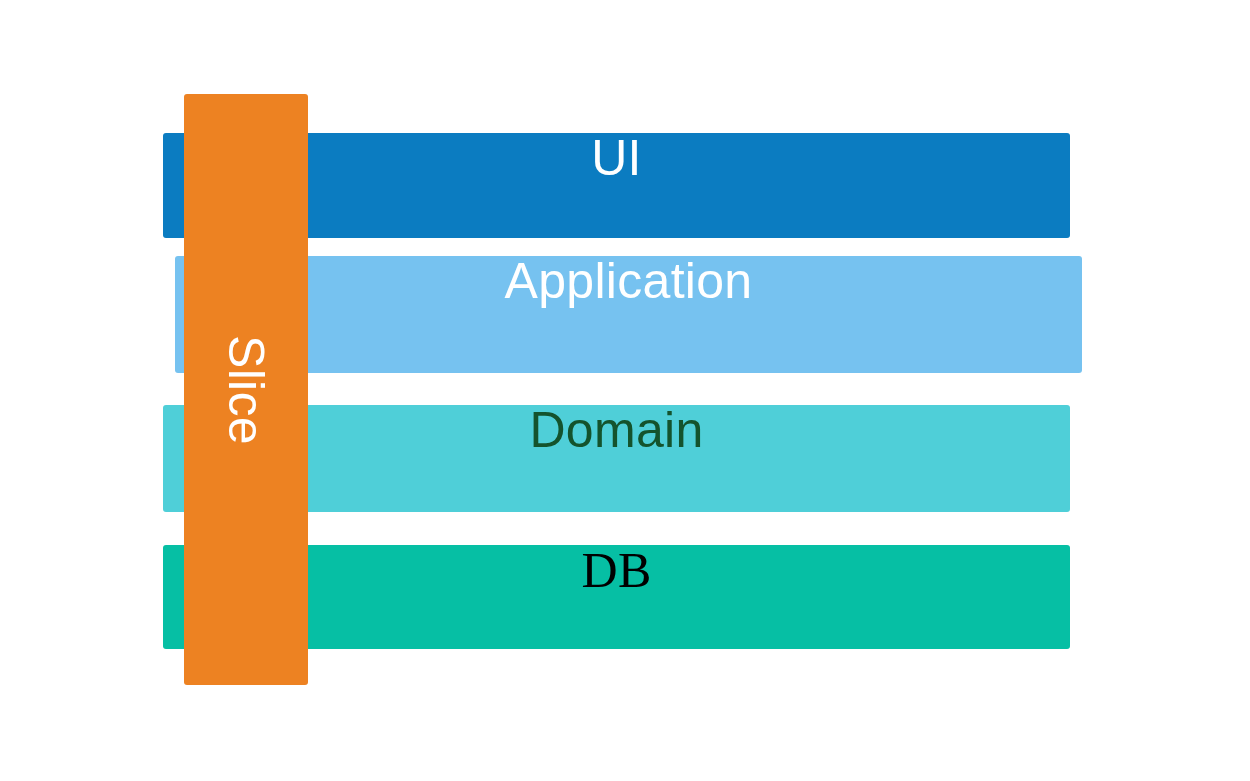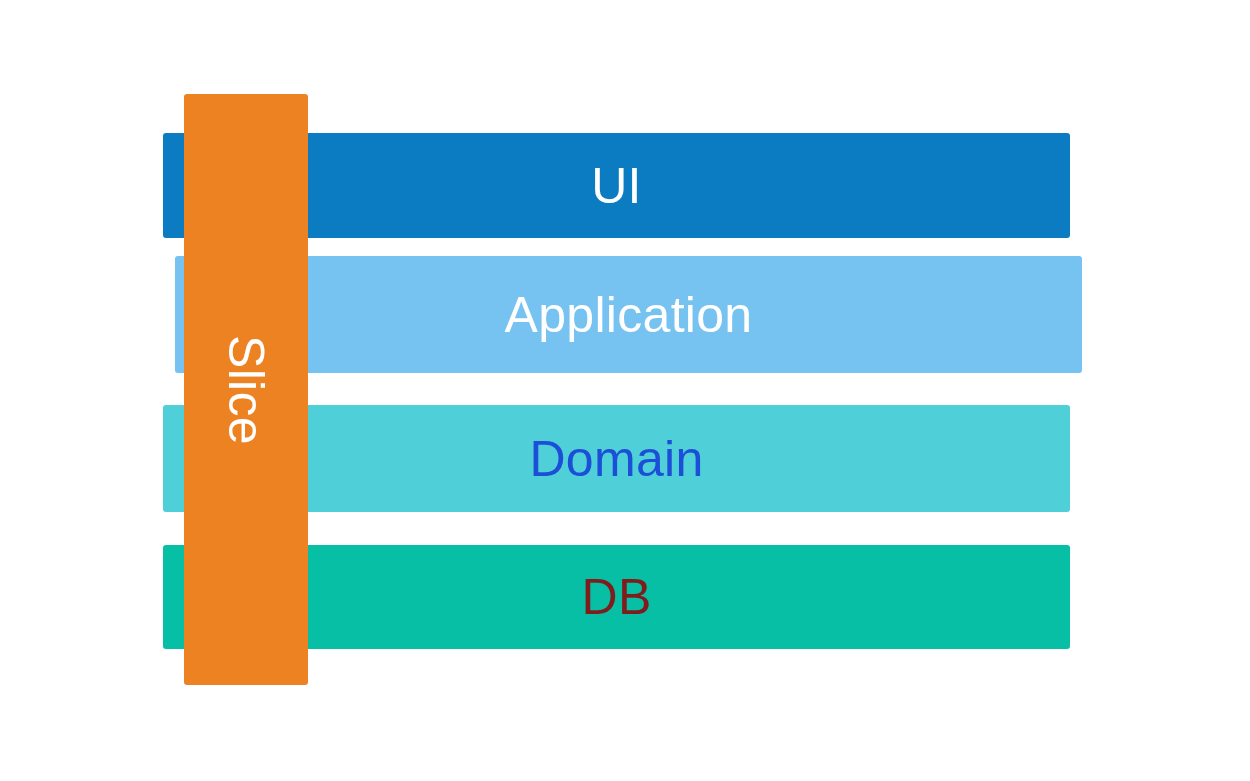--- a/index.html
+++ b/index.html
@@ -17,21 +17,20 @@
     height: 781px;
     background: #ffffff;
     overflow: hidden;
   }
   .layer-bar {
     position: absolute;
     left: 163px;
     width: 907px;
     border-radius: 3px;
     display: flex;
-    align-items: center;
     justify-content: center;
     box-sizing: border-box;
   }
   .layer-label {
     color: #ffffff;
     font-family: "Liberation Sans", sans-serif;
     font-weight: 300;
     font-size: 50px;
     line-height: 1;
     letter-spacing: 0.3px;
@@ -73,24 +72,24 @@
 
   <div class="layer-bar" id="bar-ui" style="background-color: rgb(11, 124, 193);">
     <span class="layer-label" style="color: rgb(255, 255, 255);">UI</span>
   </div>
 
   <div class="layer-bar" id="bar-application" style="background-color: rgb(118, 194, 240);">
     <span class="layer-label" style="color: rgb(255, 255, 255);">Application</span>
   </div>
 
   <div class="layer-bar" id="bar-domain" style="background-color: rgb(79, 207, 216);">
-    <span class="layer-label" style="color: #1d4ed8;">Domain</span>
+    <span class="layer-label" style="color: #14532d;">Domain</span>
   </div>
 
   <div class="layer-bar" id="bar-db" style="background-color: rgb(6, 191, 164);">
-    <span class="layer-label" style="color: #7f1d1d;">DB</span>
+    <span class="layer-label" style="color: #000000; font-family: Liberation Serif, serif;">DB</span>
   </div>
 
   <div class="slice-bar" id="bar-slice" style="background-color: rgb(237, 130, 34);">
     <span class="slice-label" style="color: rgb(255, 255, 255); transform: rotate(90deg);">Slice</span>
   </div>
 
 </div>
 
 </body></html>

